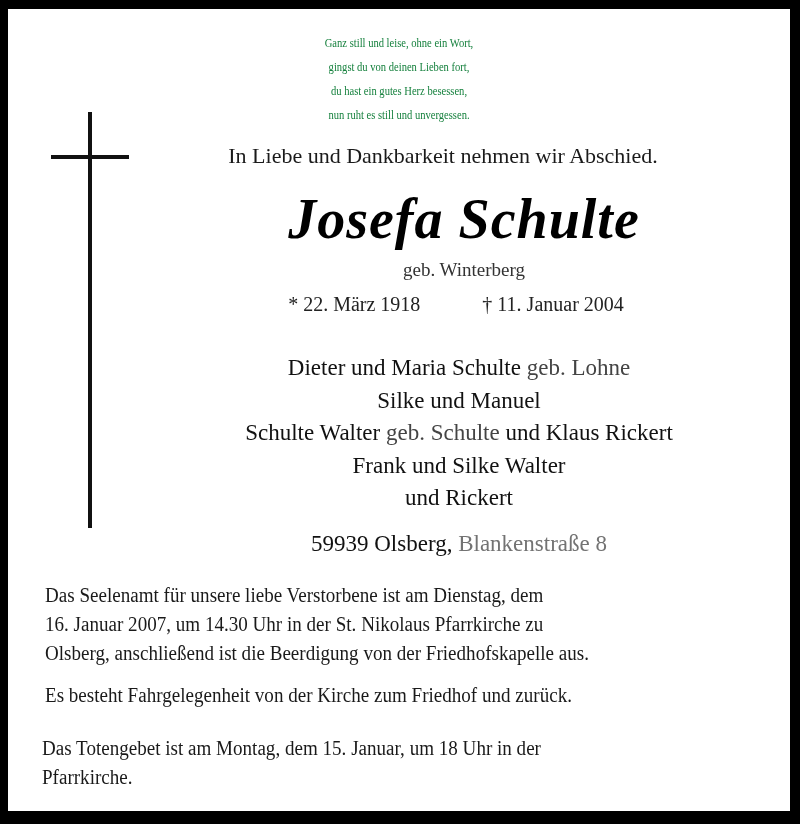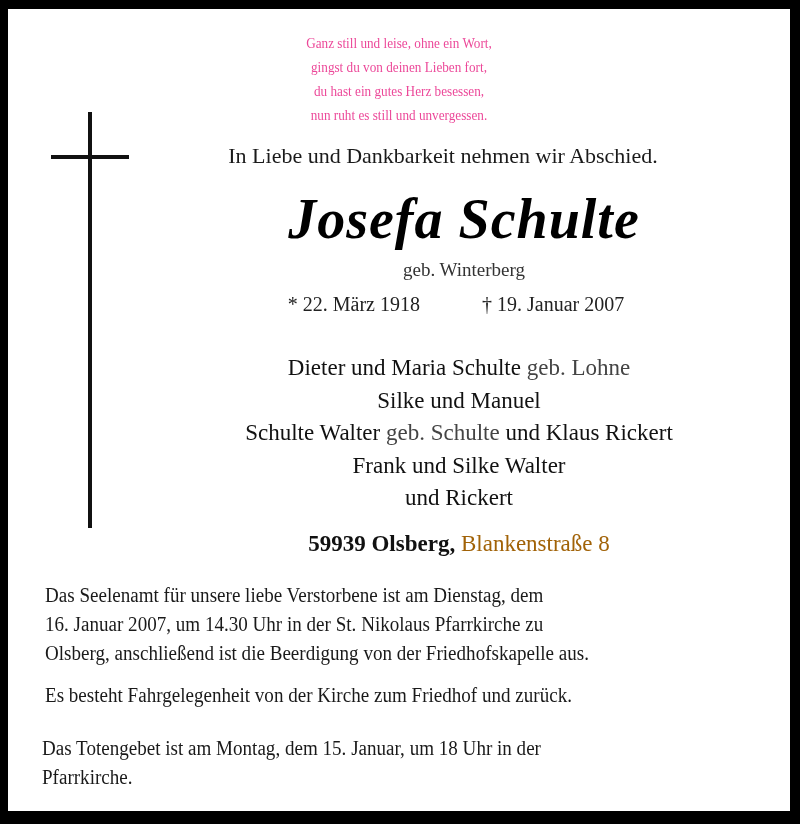--- a/index.html
+++ b/index.html
@@ -13,33 +13,33 @@
       position: absolute; left: 8px; top: 9px; width: 782px; height: 802px;
       background: #fff;
     }
     .cross-v {
       position: absolute; left: 80px; top: 103px; width: 4px; height: 416px; background: #111;
     }
     .cross-h {
       position: absolute; left: 43px; top: 146px; width: 78px; height: 4px; background: #111;
     }
     .center-col { position: absolute; left: 92px; width: 740px; text-align: center; }
-    .poem { top: 22px; font-size: 15px; line-height: 24px; color: #ec4899; }
+    .poem { top: 22px; font-size: 12px; line-height: 24px; color: #15803d; }
     .poem div { transform: scaleX(0.88); }
     .farewell { top: 134px; font-size: 22px; color: #1a1a1a; }
     .name { top: 178px; font-size: 56px; font-style: italic; font-weight: bold; color: #000; letter-spacing: 1px; }
     .maiden { top: 250px; font-size: 19px; color: #333; }
     .dates { top: 284px; font-size: 20px; color: #222; }
     .dates .gap { display: inline-block; width: 62px; }
     .family { top: 343px; font-size: 23px; line-height: 32.5px; }
     .family b { font-weight: normal; color: #111; }
     .family .thin { font-weight: normal; color: #444; margin-top: 48px; }
     .address { top: 522px; font-size: 23px; }
-    .address b { font-weight: bold; }
-    .address .thin { color: #a16207; }
+    .address b { font-weight: normal; }
+    .address .thin { color: #737373; }
     .para { position: absolute; left: 37px; font-size: 20.5px; line-height: 29px; color: #1a1a1a; transform-origin: 0 0; transform: scaleX(0.93); }
     .p1 { top: 572px; }
     .p2 { top: 672px; }
     .p3 { top: 725px; left: 34px; }
   </style>
 </head>
 <body>
 
 <div class="card">
 
@@ -55,21 +55,21 @@
     <div>nun ruht es still und unvergessen.</div>
   </div>
 
   <div class="center-col farewell" style="left:65px;">In Liebe und Dankbarkeit nehmen wir Abschied.</div>
 
   <div class="center-col name" style="left:86px;">Josefa Schulte</div>
 
   <div class="center-col maiden" style="left:86px;">geb. Winterberg</div>
 
   <div class="center-col dates" style="left:78px;">
-    <span>* 22. März 1918</span><span class="gap"></span><span>† 19. Januar 2007</span>
+    <span>* 22. März 1918</span><span class="gap"></span><span>† 11. Januar 2004</span>
   </div>
 
   <div class="center-col family" style="left:81px;">
     <div><b>Dieter und Maria Schulte</b><span class="thin"> geb. Lohne</span></div>
     <div><b>Silke und Manuel</b></div>
     <div><b>Schulte Walter</b><span class="thin"> geb. Schulte </span><b>und Klaus Rickert</b></div>
     <div><b>Frank und Silke Walter</b></div>
     <div><b>und Rickert</b></div>
   </div>
 

